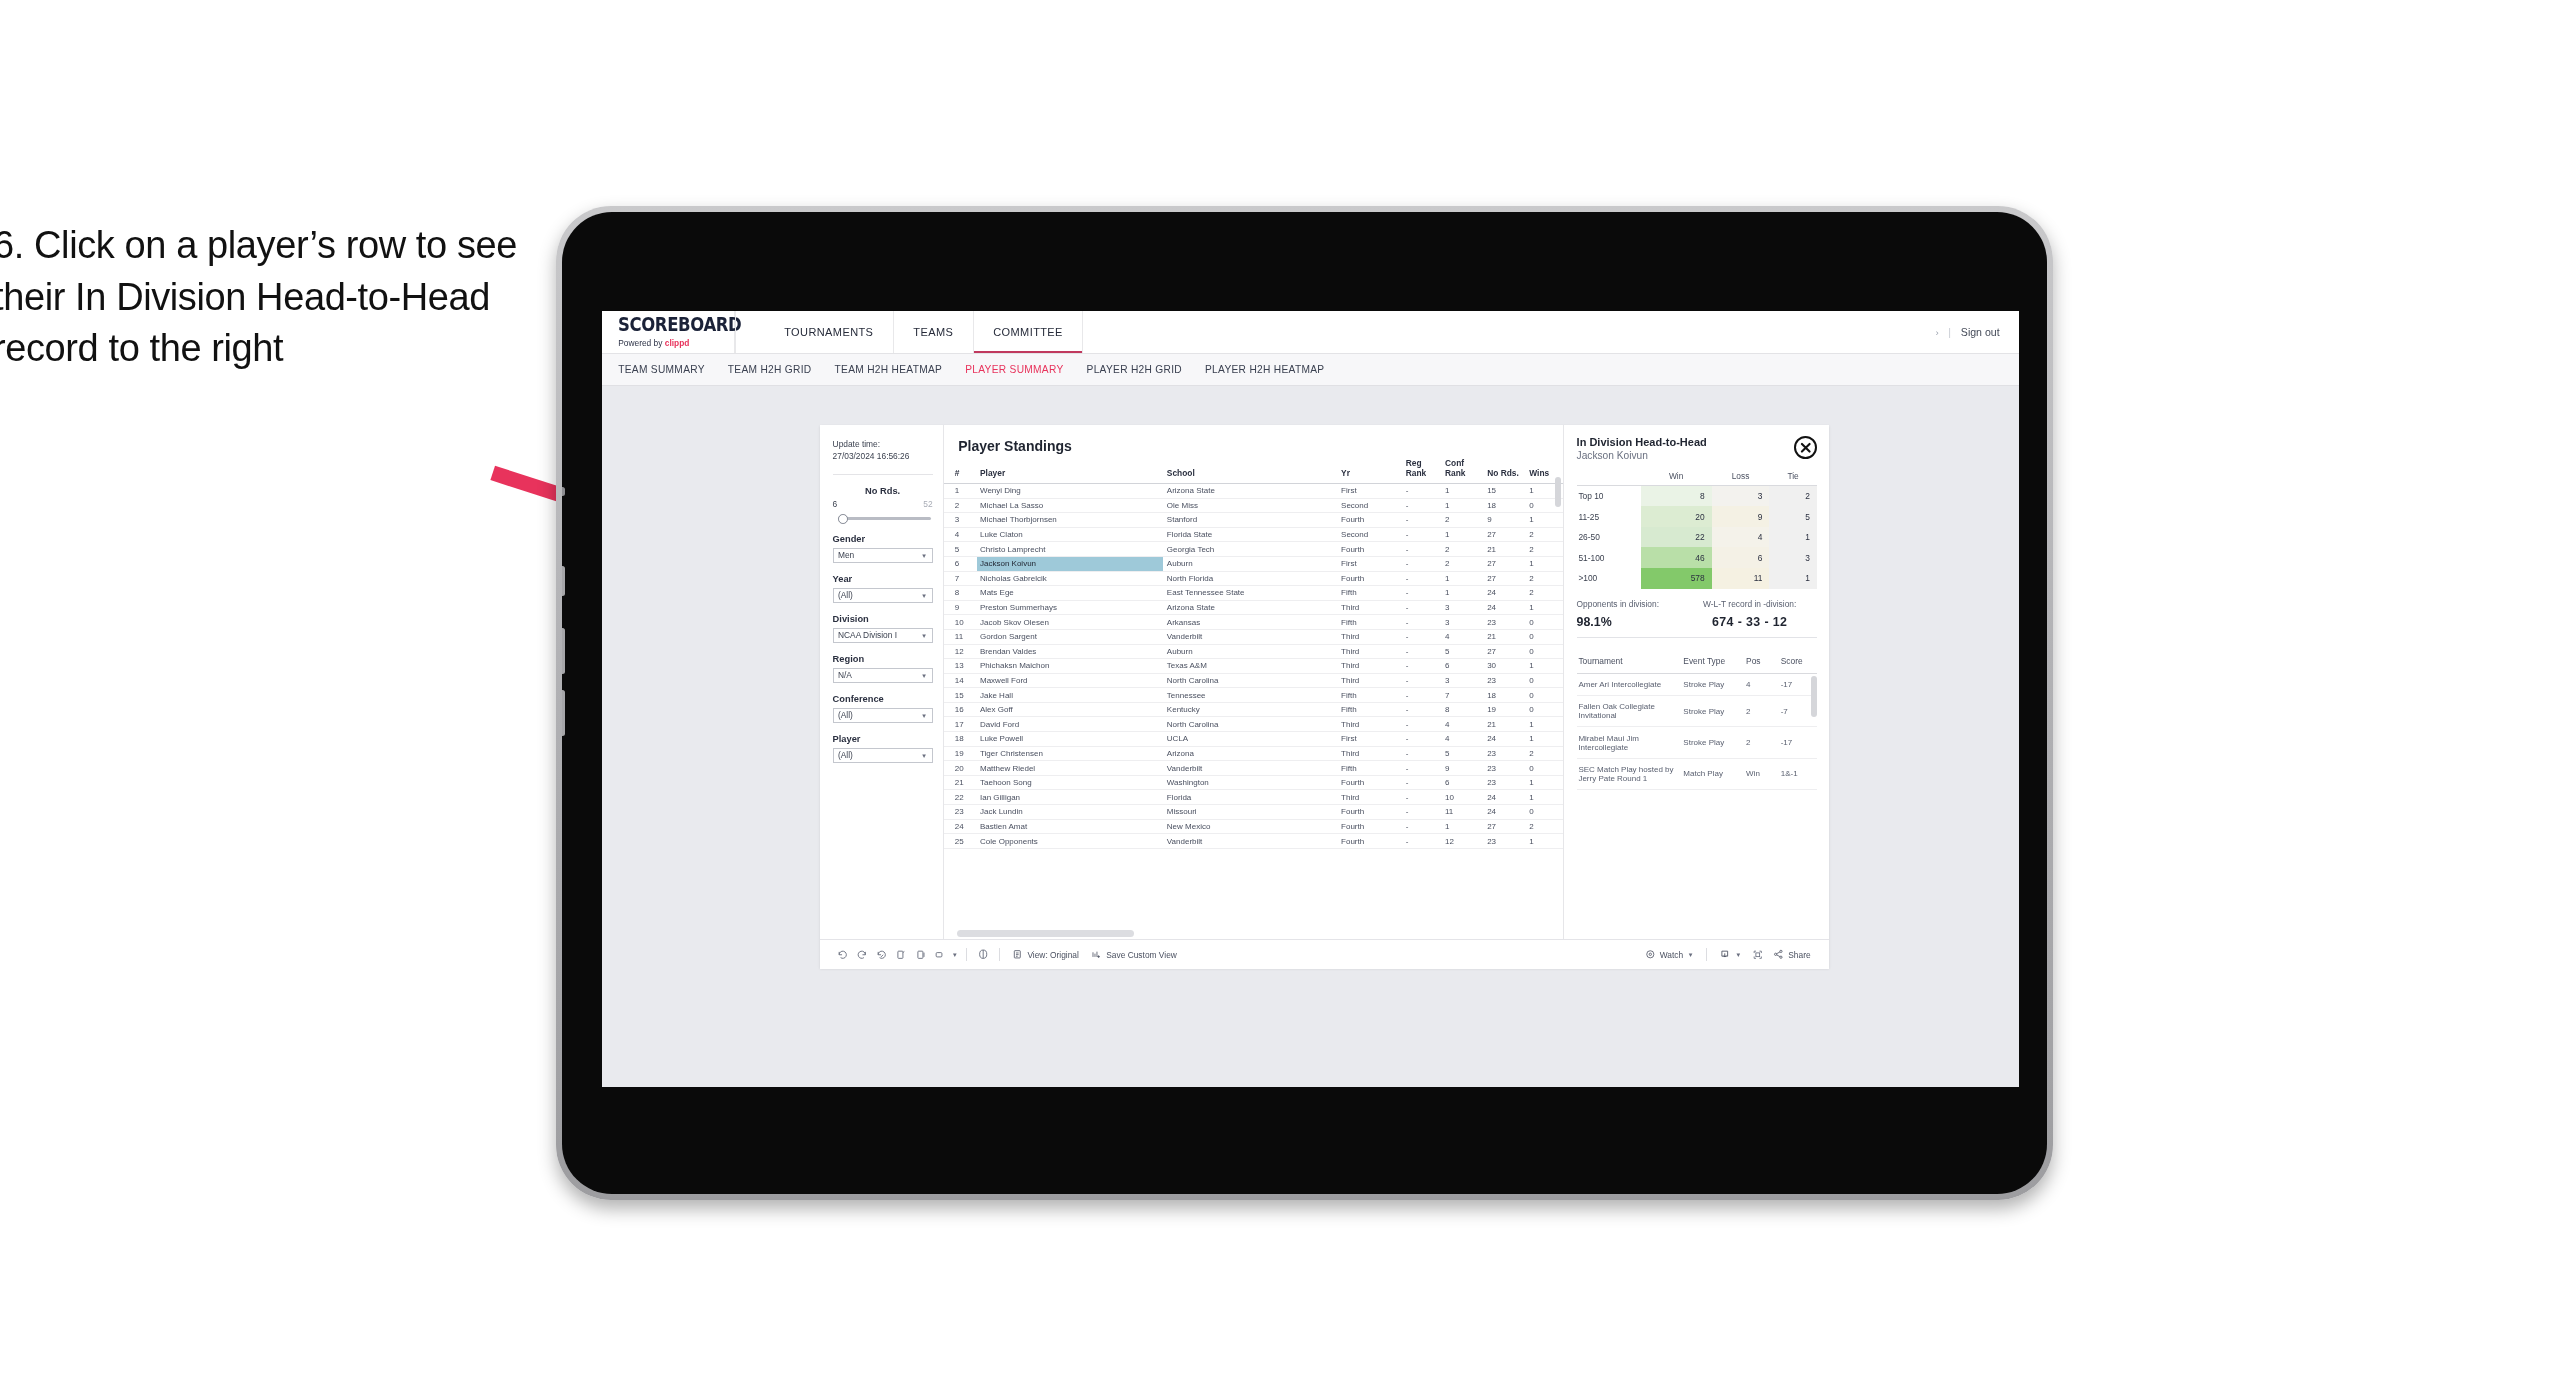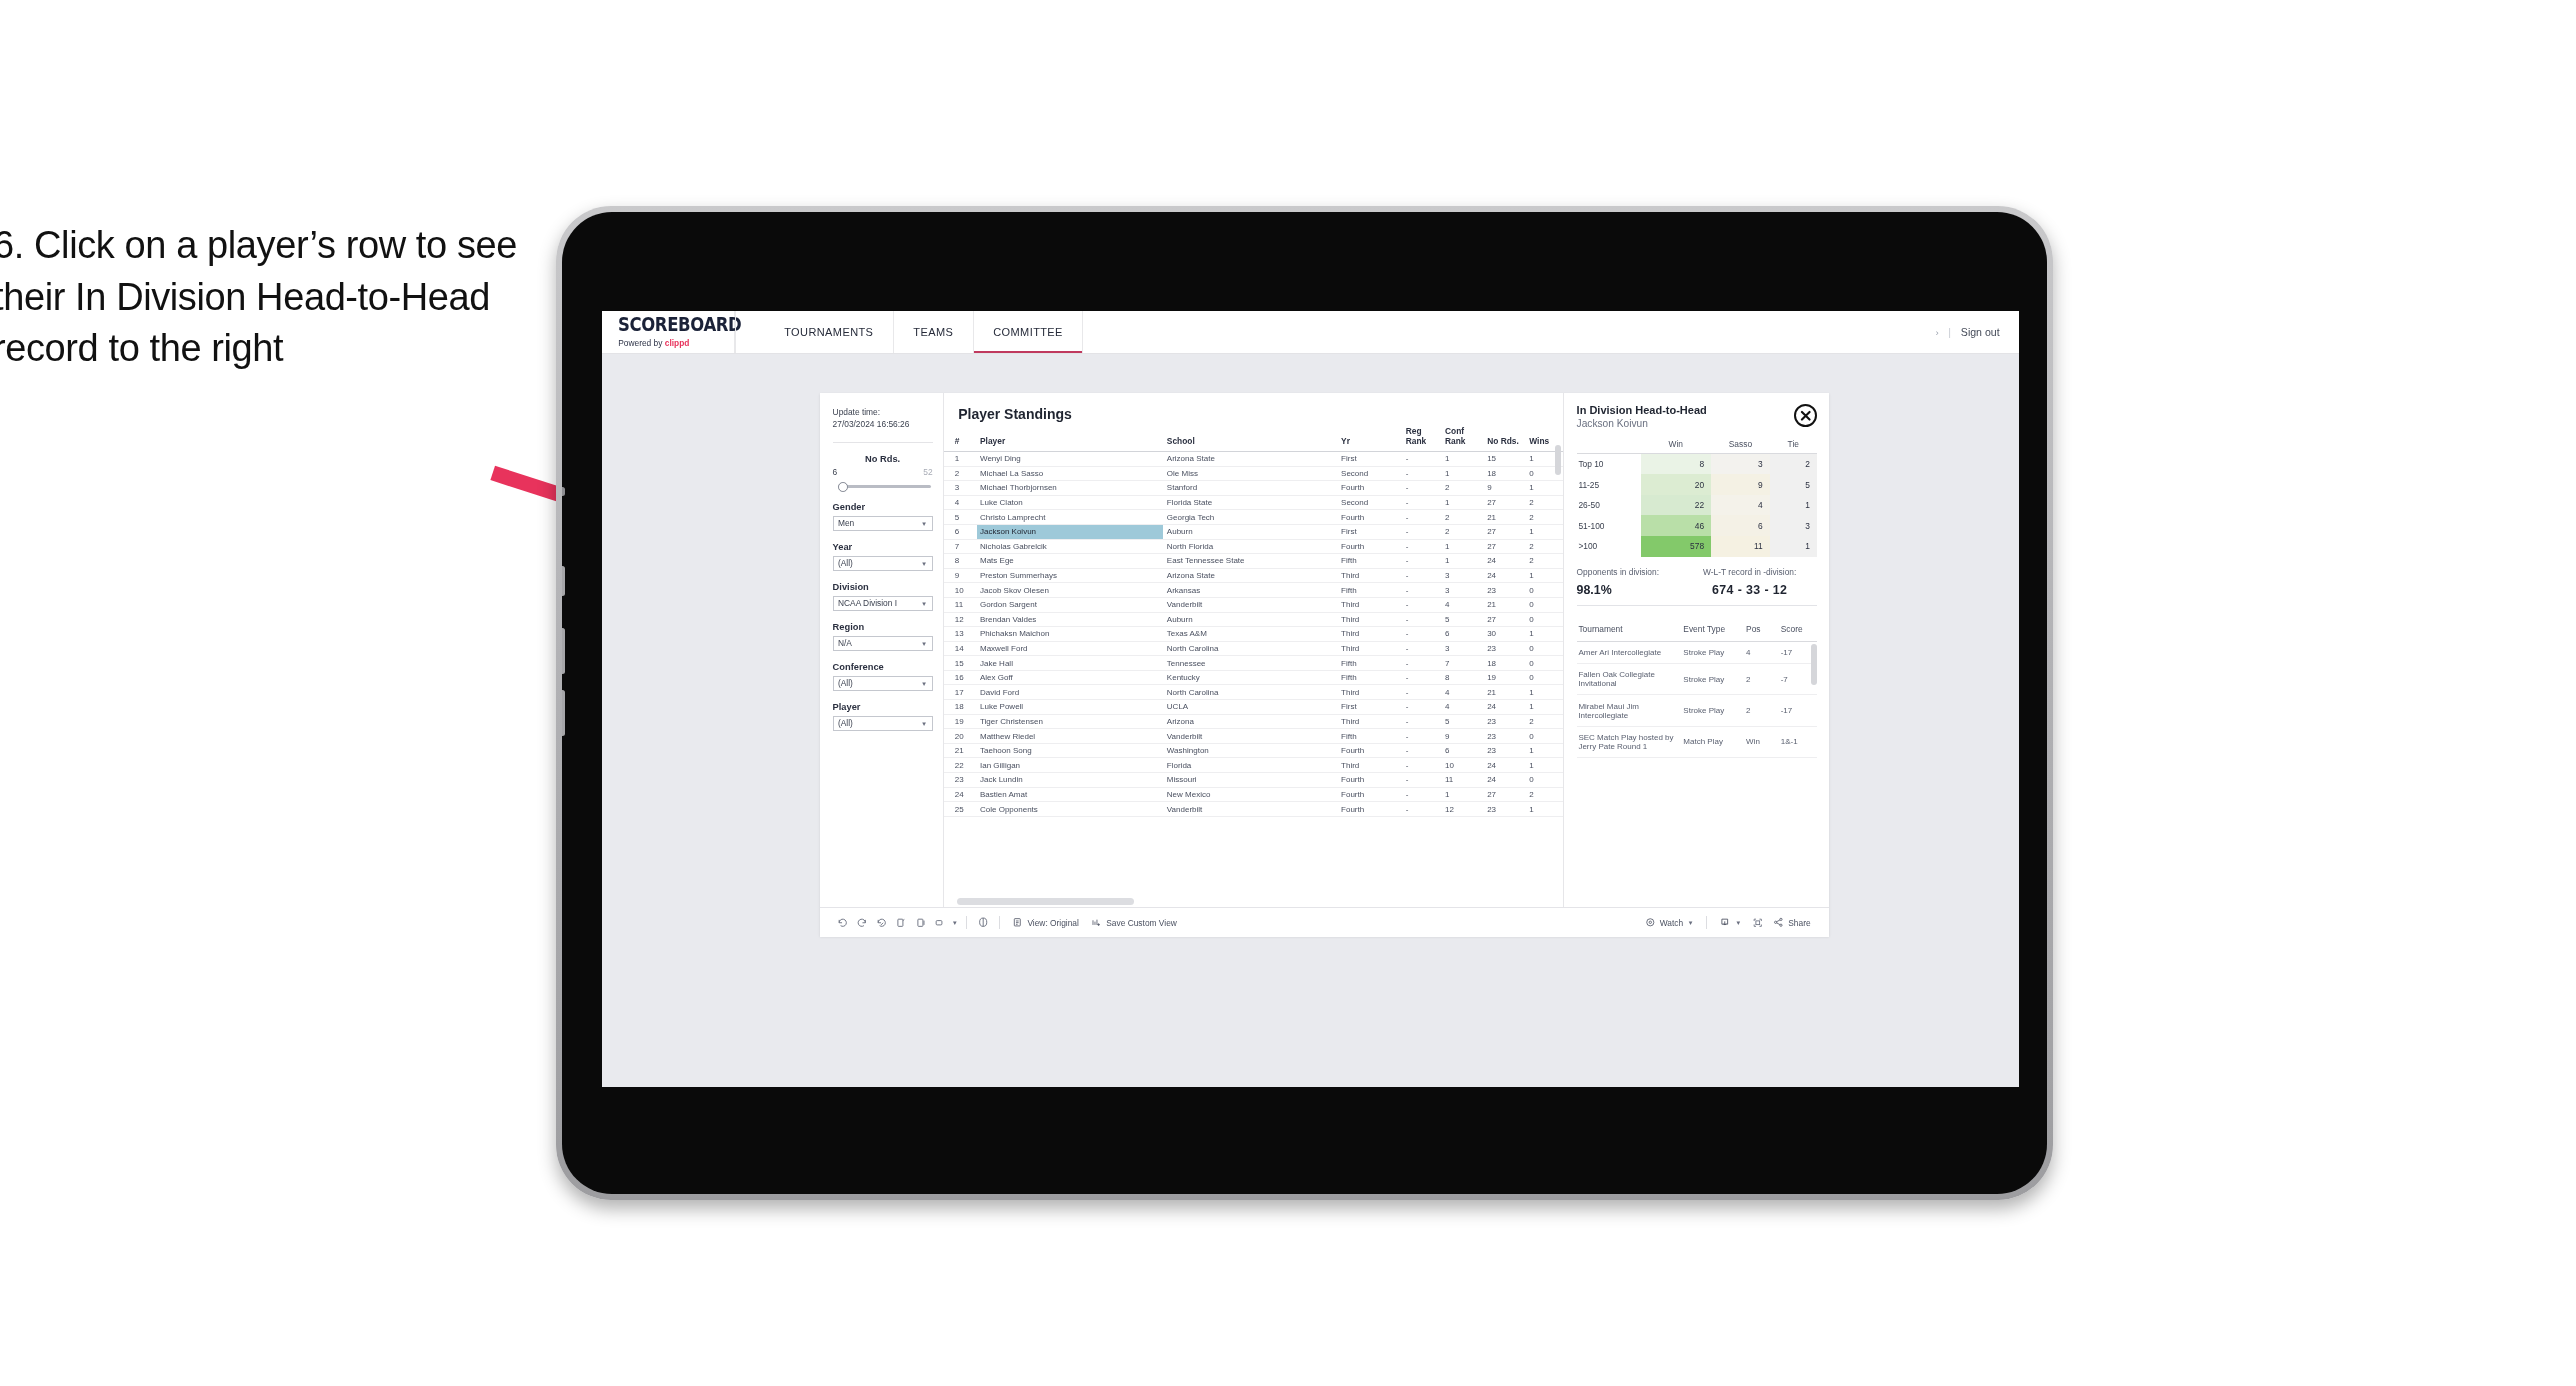--- a/index.html
+++ b/index.html
@@ -308,20 +308,28 @@
             <div class="nav-item">TEAMS</div>
             <div class="nav-item active">COMMITTEE</div>
           </div>
           <div class="header-right">
             <span class="hdr-dots">›</span>
             <span class="hdr-div">|</span>
             <span>Sign out</span>
           </div>
         </div>
 
+        <div class="sub-nav">
+          <div class="sub-item">TEAM SUMMARY</div>
+          <div class="sub-item">TEAM H2H GRID</div>
+          <div class="sub-item">TEAM H2H HEATMAP</div>
+          <div class="sub-item active">PLAYER SUMMARY</div>
+          <div class="sub-item">PLAYER H2H GRID</div>
+          <div class="sub-item">PLAYER H2H HEATMAP</div>
+        </div>
 
         <div class="canvas">
           <div class="viz">
             <div class="viz-main">
 
               <div class="filters">
                 <div class="update-time">
                   <div>Update time:</div>
                   <div>27/03/2024 16:56:26</div>
                 </div>
@@ -669,21 +677,21 @@
                       <path d="M2.2,2.2 L10.8,10.8 M10.8,2.2 L2.2,10.8" stroke="#111" stroke-width="2.4" stroke-linecap="round"></path>
                     </svg>
                   </div>
                 </div>
 
                 <table class="h2hmat">
                   <thead>
                     <tr>
                       <th class="lbl" style="width:64px"></th>
                       <th>Win</th>
-                      <th>Sasso</th>
+                      <th>Loss</th>
                       <th>Tie</th>
                     </tr>
                   </thead>
                   <tbody id="h2h-body">
                       <tr>
                         <td class="lbl">Top 10</td>
                         <td style="background: rgb(234, 243, 230);">8</td>
                         <td style="background: rgb(243, 242, 238);">3</td>
                         <td style="background: rgb(240, 240, 240);">2</td>
                       </tr>

